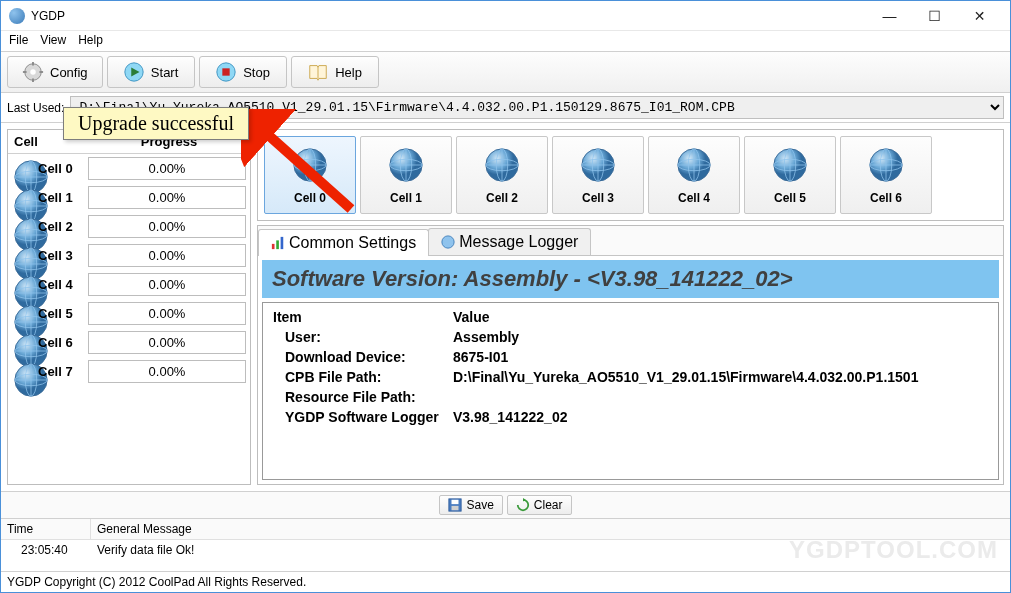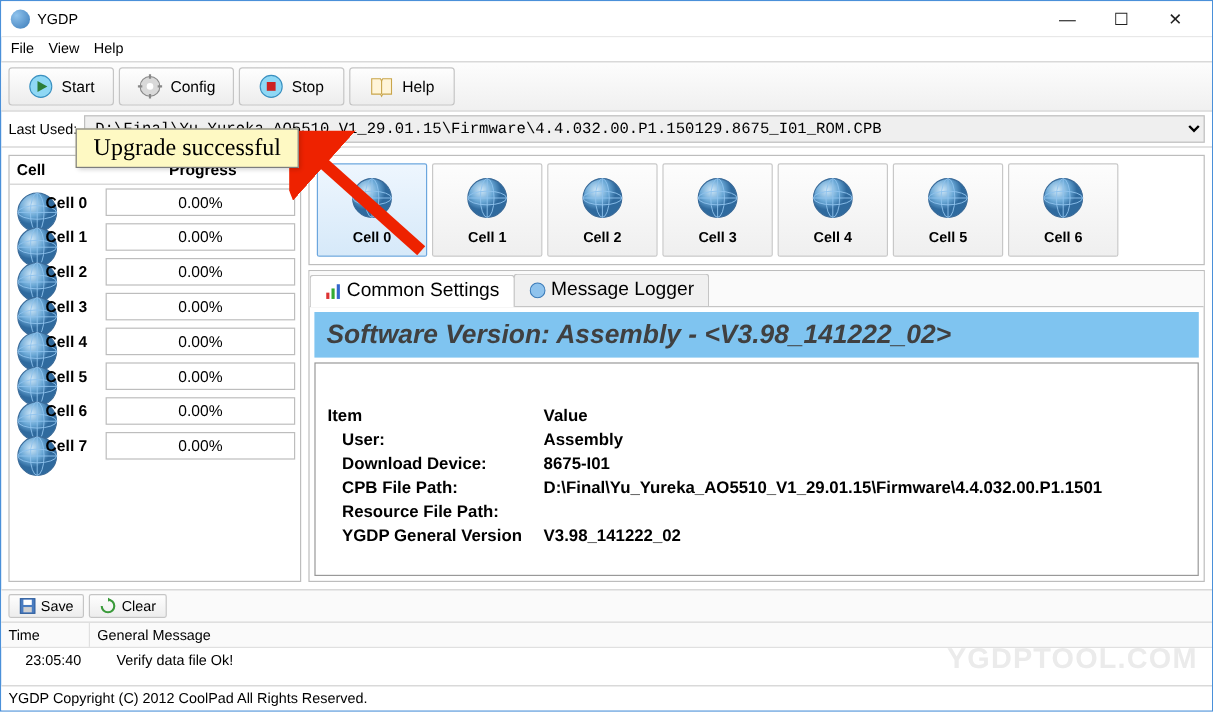--- a/index.html
+++ b/index.html
@@ -181,51 +181,52 @@
   font-style: italic;
 }
 .settings-box {
   margin: 0 4px 4px 4px;
   border: 1px solid #999;
   flex: 1;
   padding: 4px 6px;
   font-size: 14px;
   overflow: hidden;
 }
-.settings-box table { width: 100%; border-collapse: collapse; margin-top: 29px; }
+.settings-box table { width: 100%; border-collapse: collapse; }
 .settings-box th { text-align: left; font-size: 14px; padding: 2px 4px; }
 .settings-box td { padding: 2px 4px; font-size: 14px; font-weight: 600; white-space: nowrap; }
 .settings-box td.key { width: 180px; padding-left: 16px; }
 .log-toolbar {
   display: flex;
   gap: 4px;
   padding: 3px 6px;
   border-top: 1px solid #d0d0d0;
   border-bottom: 1px solid #d0d0d0;
   background: #fafafa;
+  justify-content: center;
 }
 .log-btn {
   display: flex; gap: 4px; align-items: center;
   padding: 2px 8px;
   border: 1px solid #c5c5c5;
   background: linear-gradient(#fefefe, #ededed);
   border-radius: 2px;
   font-size: 12px;
 }
 .log-table {
   border-top: none;
   height: 54px;
 }
 .log-table .hdr {
   display: flex;
   border-bottom: 1px solid #e0e0e0;
   background: #fafafa;
   font-size: 12px;
 }
-.log-table .hdr .h1 { width: 74px; padding: 3px 6px; border-right: 1px solid #e0e0e0; }
+.log-table .hdr .h1 { width: 90px; padding: 3px 6px; border-right: 1px solid #e0e0e0; }
 .log-table .hdr .h2 { flex: 1; padding: 3px 6px; }
 .log-table .row { display: flex; font-size: 12px; align-items: center; }
 .log-table .row .c-icon { width: 18px; padding-left: 4px; }
 .log-table .row .c-time { width: 72px; padding: 3px 2px; }
 .log-table .row .c-msg { flex: 1; padding: 3px 6px; }
 .statusbar {
   position: absolute;
   bottom: 0; left: 0; right: 0;
   border-top: 1px solid #d0d0d0;
   padding: 3px 6px;
@@ -288,37 +289,37 @@
 
 <div class="menubar">
   <span>File</span>
   <span>View</span>
   <span>Help</span>
 </div>
 
 <div class="toolbar">
   <div class="tool-btn">
     <svg class="ticon" viewBox="0 0 24 24">
-        <circle cx="12" cy="12" r="10" fill="#8fd8f5" stroke="#3a90c0"></circle>
-        <polygon points="9,7 18,12 9,17" fill="#2b7d38"></polygon>
-      </svg>
-    <span>Start</span>
-  </div>
-  <div class="tool-btn">
-    <svg class="ticon" viewBox="0 0 24 24">
         <circle cx="12" cy="12" r="9" fill="#d9d9d9" stroke="#888"></circle>
         <circle cx="12" cy="12" r="3" fill="#fff"></circle>
         <g stroke="#888" stroke-width="2">
           <line x1="12" y1="1" x2="12" y2="5"></line>
           <line x1="12" y1="19" x2="12" y2="23"></line>
           <line x1="1" y1="12" x2="5" y2="12"></line>
           <line x1="19" y1="12" x2="23" y2="12"></line>
         </g>
       </svg>
     <span>Config</span>
+  </div>
+  <div class="tool-btn">
+    <svg class="ticon" viewBox="0 0 24 24">
+        <circle cx="12" cy="12" r="10" fill="#8fd8f5" stroke="#3a90c0"></circle>
+        <polygon points="9,7 18,12 9,17" fill="#2b7d38"></polygon>
+      </svg>
+    <span>Start</span>
   </div>
   <div class="tool-btn">
     <svg class="ticon" viewBox="0 0 24 24">
         <circle cx="12" cy="12" r="10" fill="#8fd8f5" stroke="#3a90c0"></circle>
         <rect x="8" y="8" width="8" height="8" fill="#c22"></rect>
       </svg>
     <span>Stop</span>
   </div>
   <div class="tool-btn">
     <svg class="ticon" viewBox="0 0 24 24">
@@ -651,21 +652,21 @@
               </tr>
               <tr>
                 <td class="key">CPB File Path:</td>
                 <td>D:\Final\Yu_Yureka_AO5510_V1_29.01.15\Firmware\4.4.032.00.P1.1501</td>
               </tr>
               <tr>
                 <td class="key">Resource File Path:</td>
                 <td></td>
               </tr>
               <tr>
-                <td class="key">YGDP General Version</td>
+                <td class="key">YGDP Software Logger</td>
                 <td>V3.98_141222_02</td>
               </tr>
             </tbody>
         </table>
       </div>
     </div>
   </div>
 </div>
 
 <div class="log-toolbar">

